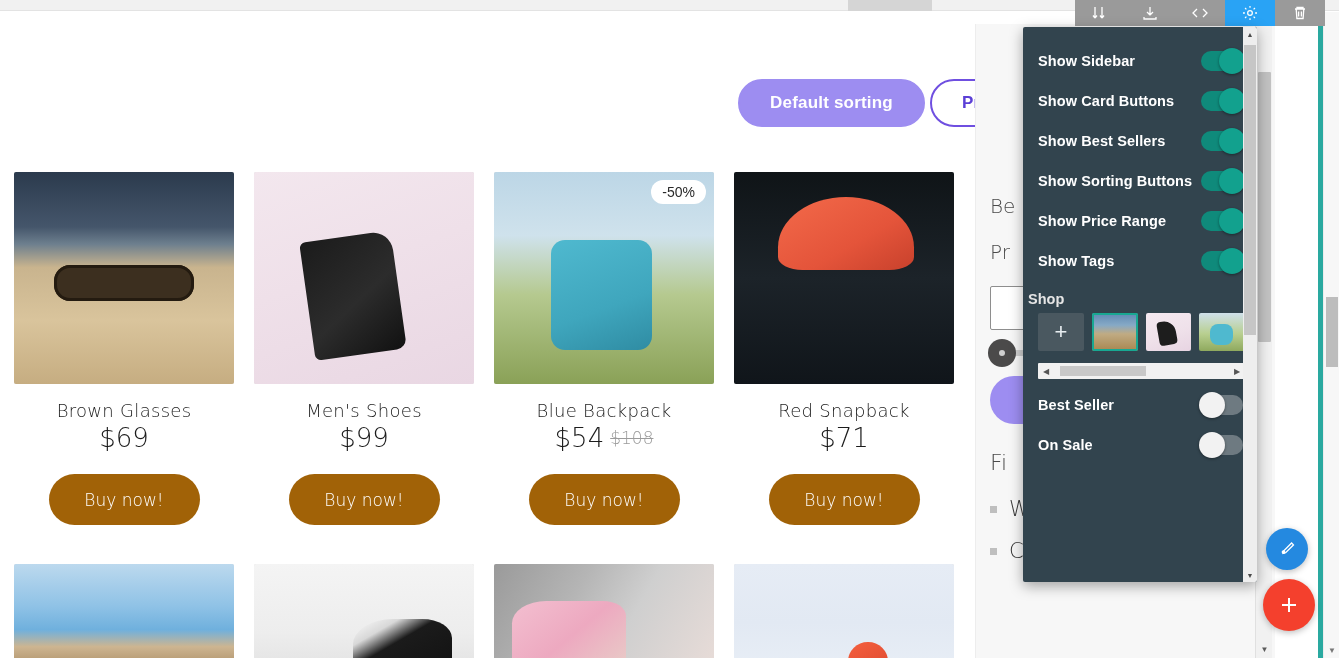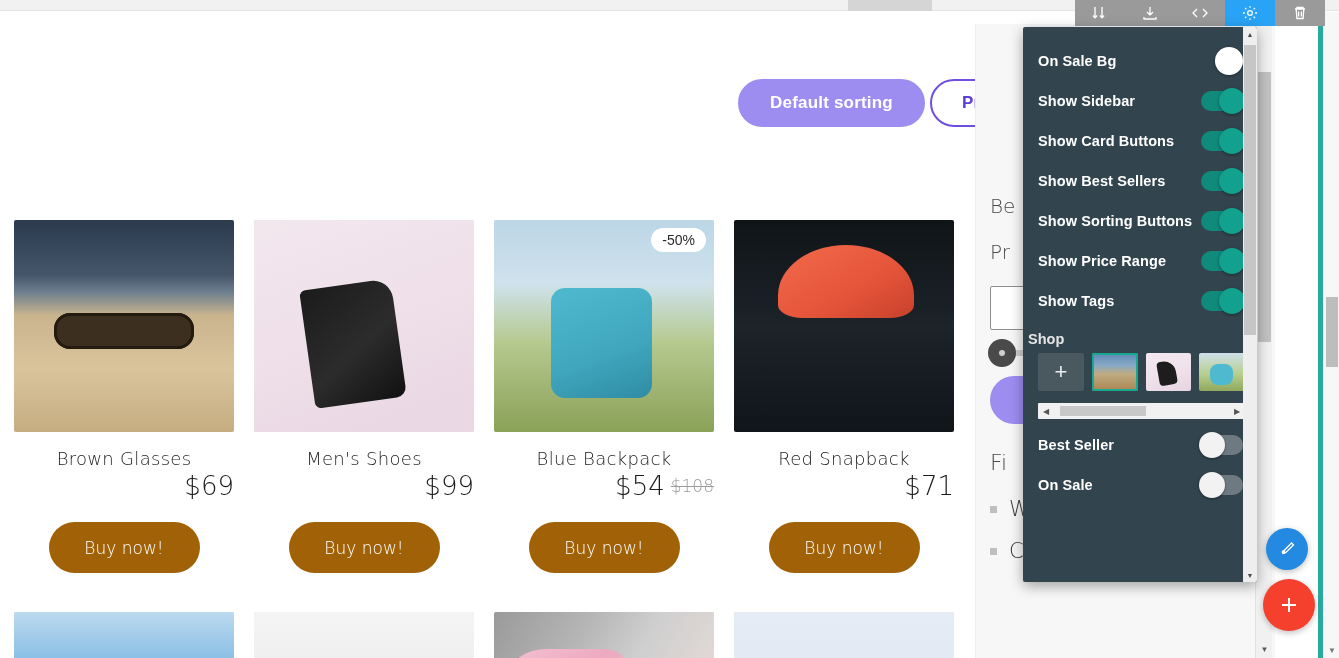--- a/index.html
+++ b/index.html
@@ -44,37 +44,37 @@
   
   .grid {
     position: absolute; left: 14px; top: 160px;
     width: 940px;
     display: grid; grid-template-columns: repeat(4, 220px);
     column-gap: 20px; row-gap: 0;
   }
   .card { position: relative; width: 220px; }
   .card-img {
     width: 220px; height: 212px; border-radius: 2px; overflow: hidden;
-    position: relative; background: #d9d9d9; margin-top: 48px;
+    position: relative; background: #d9d9d9;
   }
   .card-img .ph { position: absolute; inset: 0; }
   .badge {
     position: absolute; right: 8px; top: 8px;
     background: #ffffff; color: #2a2a2a;
     font-size: 14px; padding: 4px 11px; border-radius: 14px;
     font-family: "Liberation Sans", sans-serif;
   }
   .card-title {
     text-align: center; margin-top: 16px;
     font-size: 18px; color: #1c1c1c; font-weight: 300;
     font-family: "DejaVu Sans", sans-serif; letter-spacing: .3px;
     white-space: nowrap;
   }
   .card-price {
-    text-align: right; margin-top: 2px;
+    text-align: center; margin-top: 2px;
     font-size: 26px; color: #1c1c1c; font-weight: 300;
     font-family: "DejaVu Sans", sans-serif;
   }
   .card-price .old {
     font-size: 17px; color: #9b9b9b; text-decoration: line-through;
     margin-left: 6px; vertical-align: 3px;
   }
   .buy-btn {
     display: block; margin: 21px auto 0;
     width: 151px; height: 51px; border: none; border-radius: 26px;
@@ -464,24 +464,20 @@
       <svg width="16" height="16" viewBox="0 0 16 16" fill="none" stroke="#ffffff" stroke-width="1.3">
         <path d="M3 4h10M5 4V2.5h6V4M4.2 4l.7 9.5h6.2L11.8 4M6.6 6.4v5M9.4 6.4v5"></path>
       </svg>
     </div>
   </div>
 
   <div class="popover">
 
     <div class="pop-body">
 
-      <div class="pop-row">
-        <span class="lbl">On Sale Bg</span>
-        <span class="swatch"></span>
-      </div>
 
 
       <div class="pop-row">
         <span class="lbl">Show Sidebar</span>
         <span class="toggle on">
             <span class="track"></span>
             <span class="knob"></span>
           </span>
       </div>
 

